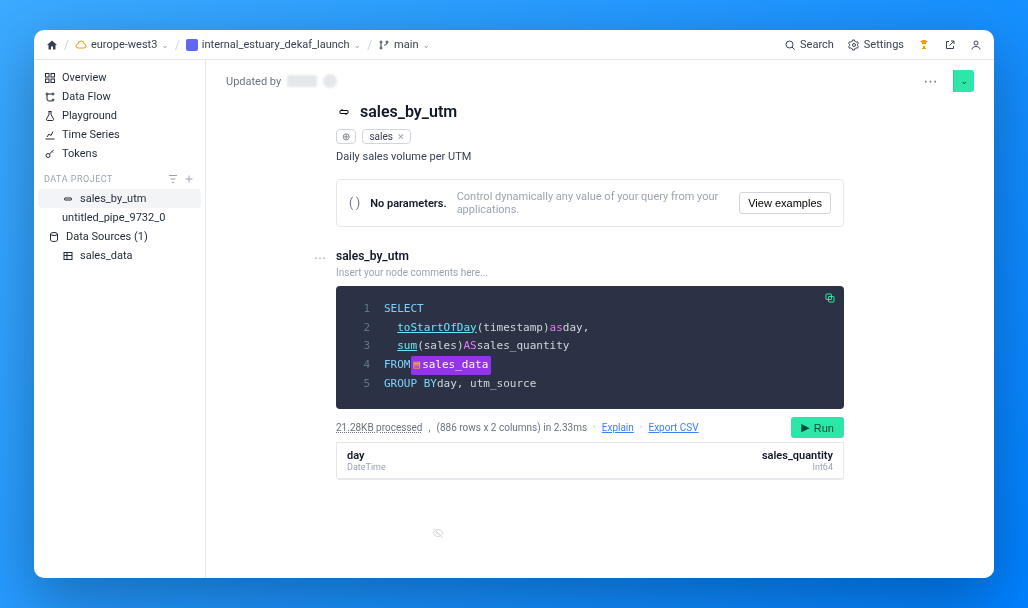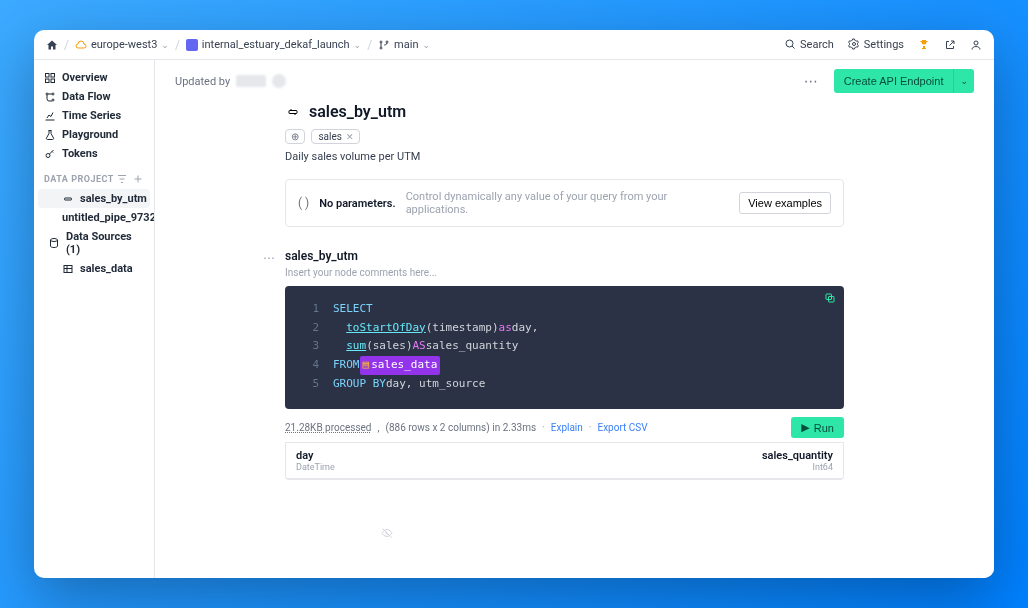--- a/index.html
+++ b/index.html
@@ -34,29 +34,28 @@
     color: #374151;
   }
   .topbar .left { display:flex; align-items:center; gap:6px; flex:1; }
   .topbar .right { display:flex; align-items:center; gap:14px; }
   .sep { color:#cbd5e1; }
   .crumb { display:flex; align-items:center; gap:4px; cursor:pointer; font-size:11px; }
   .crumb .chev { color:#9ca3af; font-size:9px; }
   .tiny-icon { width:12px; height:12px; display:inline-flex; align-items:center; justify-content:center; }
   .tiny-icon svg { width:12px; height:12px; }
   .ws-badge { width:12px;height:12px;background:#6366f1;border-radius:2px;display:inline-block; }
-  .topbar .right .item { display:flex; gap:4px; font-size:11px; color:#374151; cursor:pointer; }
+  .topbar .right .item { display:flex; align-items:center; gap:4px; font-size:11px; color:#374151; cursor:pointer; }
   .body { flex:1; display:flex; overflow:hidden; }
   .sidebar {
-    width: 121px;
+    width: 172px;
     border-right: 1px solid #e5e7eb;
     padding: 8px 0;
     overflow-y: auto;
     font-size: 11px;
-    font-weight: bold;
   }
   .sidebar .nav-item {
     display:flex; align-items:center; gap:6px;
     padding: 3px 10px;
     color:#1f2937;
     cursor:pointer;
   }
   .sidebar .section-hdr {
     display:flex; align-items:center;
     padding: 10px 10px 4px 10px;
@@ -161,21 +160,21 @@
   .ln { width:20px; text-align:right; color:#64748b; margin-right:14px; user-select:none;}
   .kw { color:#7dd3fc; }
   .fn { color:#67e8f9;text-decoration:underline; }
   .op { color:#e879f9; }
   .id { color:#d1d5db; }
   .hl { background:#9333ea; color:#fff; padding:0 3px; border-radius:2px;}
   .ds-ico { color:#fbbf24; margin-right:2px;}
   .stats-row { display:flex; align-items:center; gap:6px; font-size:10px; margin-bottom:4px;}
   .stats-row .u { text-decoration: underline dotted; color:#6b7280;}
   .stats-row .mut { color:#6b7280; }
-  .stats-row .link { color:#3b82f6; cursor:pointer;}
+  .stats-row .link { color:#3b82f6; cursor:pointer;text-decoration:underline;}
   .stats-row .dot { color:#9ca3af; }
   .stats-row .spacer { flex:1; }
   .run-btn {
     background:#2ee6a8;
     border:none;
     border-radius:3px;
     padding:4px 10px;
     font-size:11px;
     color:#064e3b;
     font-weight:500;
@@ -303,32 +302,32 @@
               <circle cx="18" cy="18" r="2"></circle>
               <circle cx="18" cy="6" r="2"></circle>
               <path d="M8 6h8M6 8v8a4 4 0 004 4h6"></path>
             </svg>
           </span>
         <span>Data Flow</span>
       </div>
       <div class="nav-item">
         <span class="tiny-icon">
             <svg viewBox="0 0 24 24" fill="none" stroke="currentColor" stroke-width="2">
+              <path d="M9 3h6M10 3v6l-5 9a2 2 0 002 3h10a2 2 0 002-3l-5-9V3"></path>
+            </svg>
+          </span>
+        <span>Playground</span>
+      </div>
+      <div class="nav-item">
+        <span class="tiny-icon">
+            <svg viewBox="0 0 24 24" fill="none" stroke="currentColor" stroke-width="2">
               <path d="M3 20h18M6 16l4-6 4 3 4-8"></path>
             </svg>
           </span>
         <span>Time Series</span>
-      </div>
-      <div class="nav-item">
-        <span class="tiny-icon">
-            <svg viewBox="0 0 24 24" fill="none" stroke="currentColor" stroke-width="2">
-              <path d="M9 3h6M10 3v6l-5 9a2 2 0 002 3h10a2 2 0 002-3l-5-9V3"></path>
-            </svg>
-          </span>
-        <span>Playground</span>
       </div>
       <div class="nav-item">
         <span class="tiny-icon">
             <svg viewBox="0 0 24 24" fill="none" stroke="currentColor" stroke-width="2">
               <circle cx="8" cy="15" r="4"></circle>
               <path d="M11 12l8-8m-3 3l2 2"></path>
             </svg>
           </span>
         <span>Tokens</span>
       </div>
@@ -383,21 +382,20 @@
     <div class="main">
       <div class="main-header">
         <span class="updated-by">
           <span>Updated by</span>
           <span class="blur-box"></span>
           <span class="avatar-blur"></span>
         </span>
         <span class="spacer"></span>
         <span class="dots-btn">⋯</span>
         <div style="display:flex">
-          <button class="create-btn">Create API Endpoint</button>
           <button class="create-btn-dd">⌄</button>
         </div>
       </div>
 
       <div class="content">
         <div class="pipe-head">
           <span class="tiny-icon" style="width:16px;height:16px">
               <svg viewBox="0 0 24 24" fill="none" stroke="currentColor" stroke-width="2">
                 <rect x="4" y="9" width="16" height="6" rx="1"></rect>
                 <path d="M8 9V6M16 15v3"></path>

